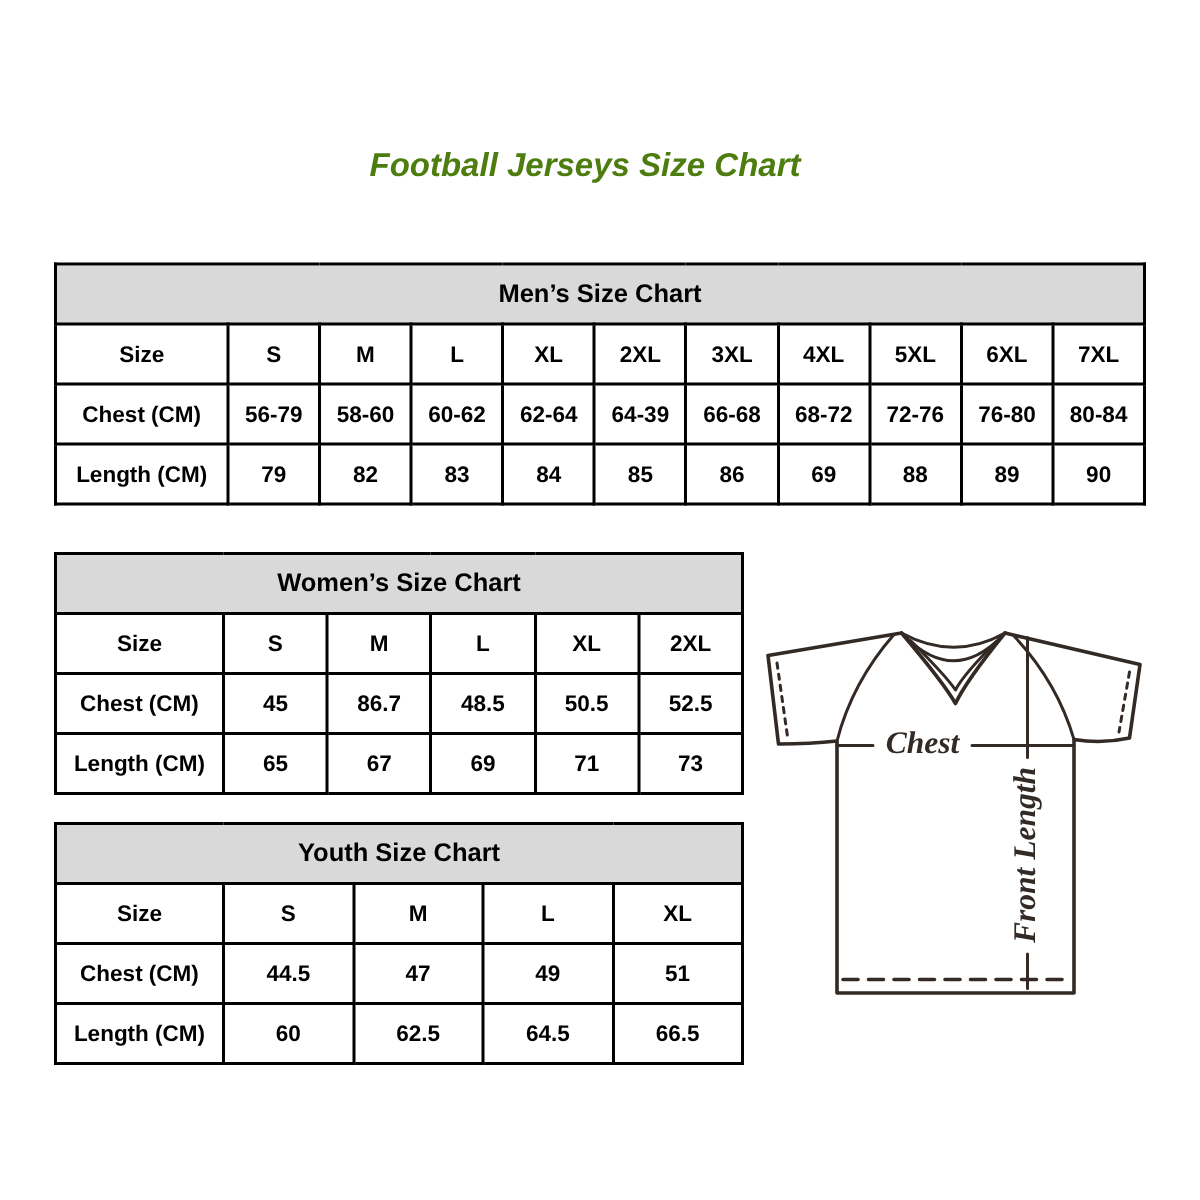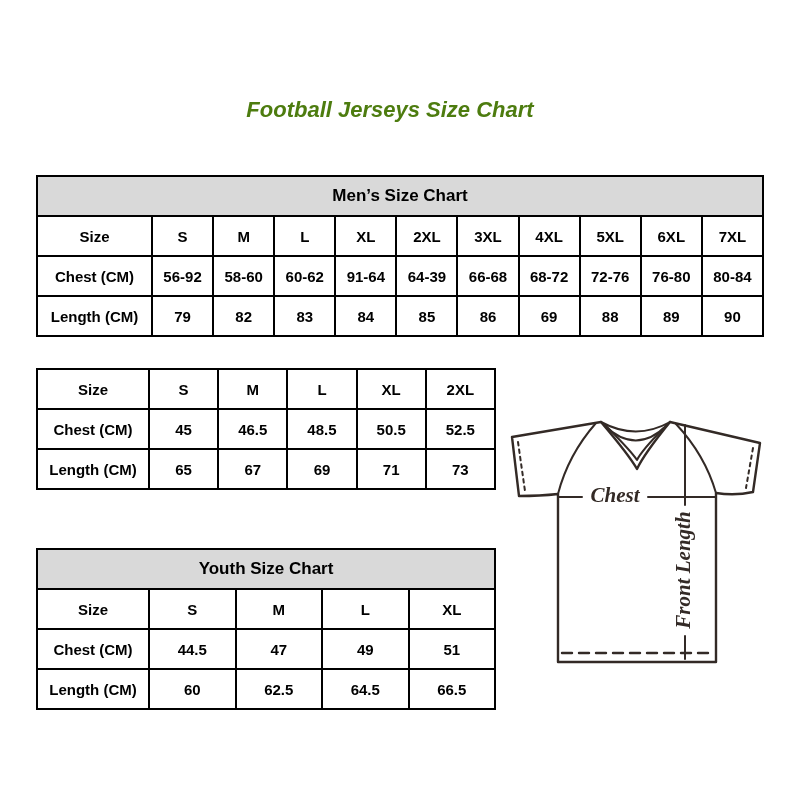--- a/index.html
+++ b/index.html
@@ -105,24 +105,24 @@
           <td>XL</td>
           <td>2XL</td>
           <td>3XL</td>
           <td>4XL</td>
           <td>5XL</td>
           <td>6XL</td>
           <td>7XL</td>
         </tr>
         <tr>
           <td>Chest (CM)</td>
-          <td>56-92</td>
+          <td>56-79</td>
           <td>58-60</td>
           <td>60-62</td>
-          <td>91-64</td>
+          <td>62-64</td>
           <td>64-39</td>
           <td>66-68</td>
           <td>68-72</td>
           <td>72-76</td>
           <td>76-80</td>
           <td>80-84</td>
         </tr>
         <tr>
           <td>Length (CM)</td>
           <td>79</td>
@@ -142,32 +142,35 @@
   <table class="size-table" id="women-table">
       <colgroup>
         <col style="width: 112px;">
         <col>
         <col>
         <col>
         <col>
         <col>
       </colgroup>
       <tbody>
+        <tr class="title-row">
+          <td colspan="6">Women’s Size Chart</td>
+        </tr>
         <tr>
           <td>Size</td>
           <td>S</td>
           <td>M</td>
           <td>L</td>
           <td>XL</td>
           <td>2XL</td>
         </tr>
         <tr>
           <td>Chest (CM)</td>
           <td>45</td>
-          <td>46.5</td>
+          <td>86.7</td>
           <td>48.5</td>
           <td>50.5</td>
           <td>52.5</td>
         </tr>
         <tr>
           <td>Length (CM)</td>
           <td>65</td>
           <td>67</td>
           <td>69</td>
           <td>71</td>

